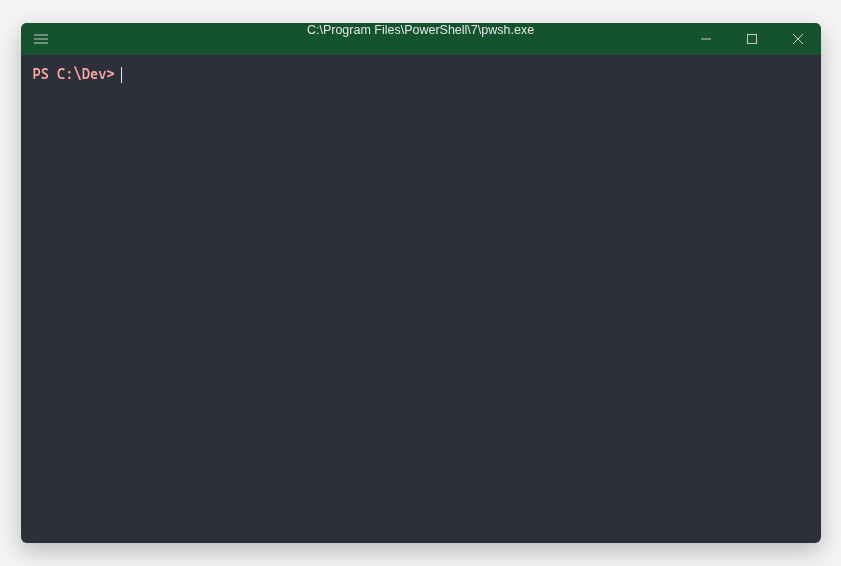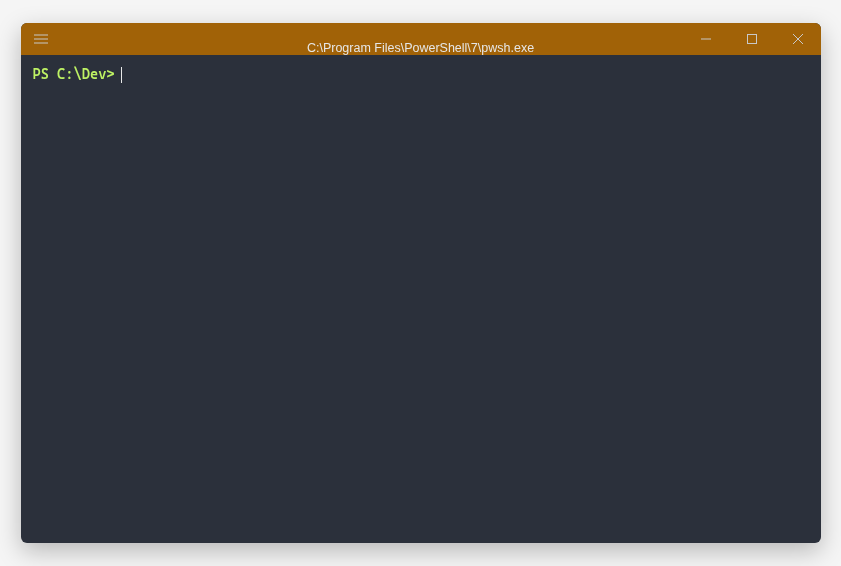--- a/index.html
+++ b/index.html
@@ -17,23 +17,23 @@
       height: 520px;
       background: #2b303b;
       border-radius: 6px;
       box-shadow: 0 8px 24px rgba(0,0,0,0.25);
       display: flex;
       flex-direction: column;
       overflow: hidden;
     }
     .titlebar {
       height: 32px;
-      background: #a16207;
+      background: #14532d;
       display: flex;
-      align-items: flex-end;
+      align-items: flex-start;
       position: relative;
     }
     .hamburger {
       width: 40px;
       height: 32px;
       display: flex;
       align-items: center;
       justify-content: center;
       cursor: pointer;
     }
@@ -58,21 +58,21 @@
       align-items: center;
       justify-content: center;
       cursor: pointer;
     }
     .terminal-body {
       flex: 1;
       padding: 10px 12px;
       font-family: 'Cascadia Mono', 'Consolas', monospace;
       font-size: 14px;
       line-height: 1.4;
-      color: #bef264;
+      color: #fca5a5;
       overflow: hidden;
       font-weight: 600;
     }
     .prompt-line {
       display: flex;
       align-items: center;
     }
     .prompt {
       white-space: pre;
     }

